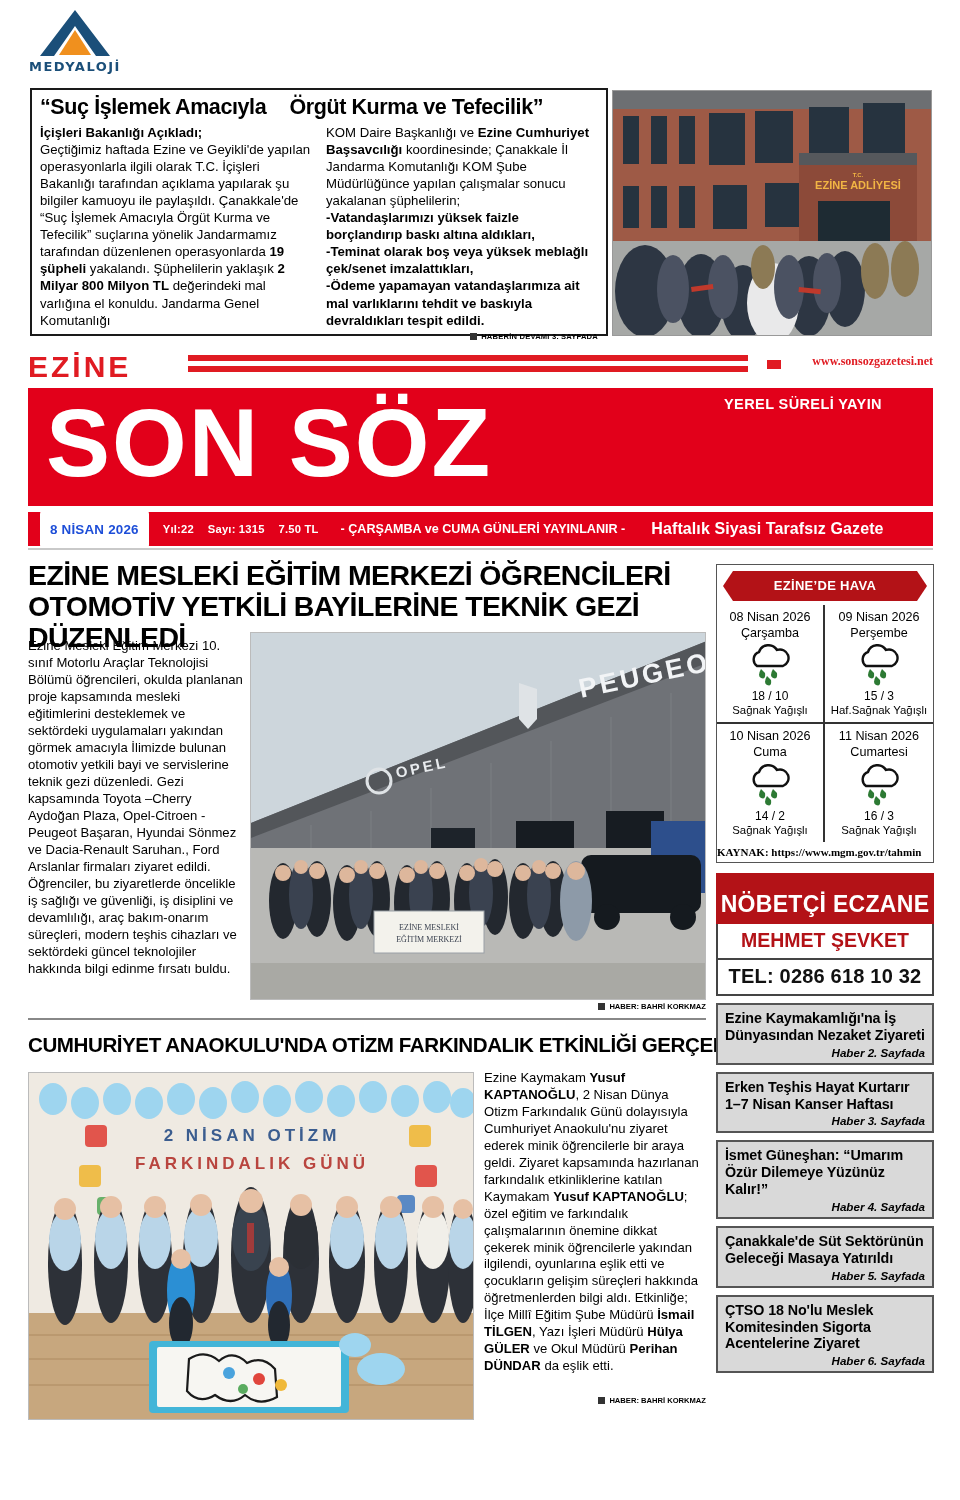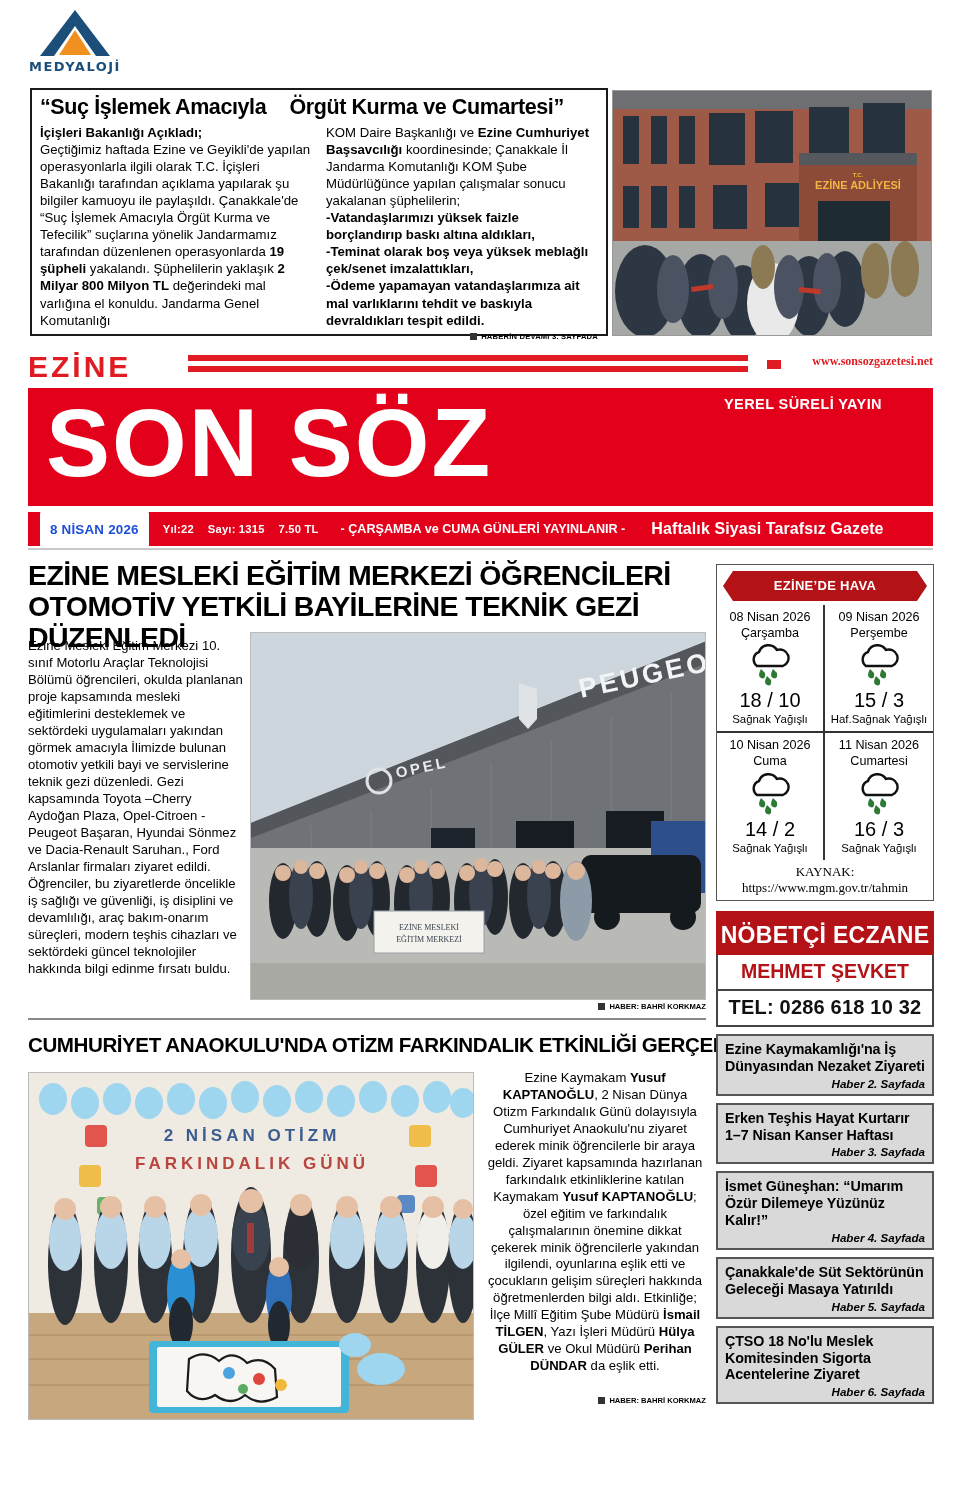--- a/index.html
+++ b/index.html
@@ -84,47 +84,47 @@
                  font-size:7.6px; font-weight:bold; }
   .main-rule { position:absolute; left:28px; top:1018px; width:678px; height:2px; background:#888; }
 
   
   .bot-head { position:absolute; left:28px; top:1034px; width:678px; }
   .bot-head h2 { font-size:20.6px; font-weight:bold; letter-spacing:-0.45px; line-height:1.1;
                  white-space:nowrap; }
   .bot-photo { position:absolute; left:28px; top:1072px; width:446px; height:348px;
                overflow:hidden; border:1px solid #bbb; }
   .bot-body { position:absolute; left:484px; top:1070px; width:222px; font-size:13.1px;
-              line-height:1.295;text-align:center; }
+              line-height:1.295; }
   .bot-credit { position:absolute; left:560px; top:1396px; width:146px;
                 display:flex; align-items:center; justify-content:flex-end; gap:4px;
                 font-size:7.6px; font-weight:bold; }
 
   
   .rail { position:absolute; left:716px; top:564px; width:218px; }
 
   .wx-box { border:1px solid #555; background:#fff; padding:0 0 4px 0; position:relative; }
   .wx-banner { position:relative; height:30px; margin:6px 6px 4px 6px; }
   .wx-banner .ribbon { position:absolute; inset:0; background:#b31217;
         clip-path: polygon(0 50%, 10px 0, calc(100% - 10px) 0, 100% 50%, calc(100% - 10px) 100%, 10px 100%); }
   .wx-banner span { position:relative; display:block; text-align:center; color:#fff;
         font-size:13px; font-weight:bold; line-height:30px; letter-spacing:0.3px; }
   .wx-grid { display:grid; grid-template-columns:1fr 1fr; }
   .wx-cell { padding:5px 2px 6px 2px; text-align:center; }
   .wx-cell.b-r { border-right:2px solid #333; }
   .wx-cell.b-b { border-bottom:2px solid #333; }
   .wx-date { font-size:12.6px; line-height:1.25; }
   .wx-icon { height:44px; display:flex; align-items:center; justify-content:center; margin:2px 0; }
-  .wx-temp { font-size:20px; margin-top:1px; }
+  .wx-temp { font-size:12px; margin-top:1px; }
   .wx-desc { font-size:11.4px; margin-top:1px; }
-  .wx-src { text-align:center; font-size:13px; font-weight:normal; padding-top:4px;
+  .wx-src { text-align:left; font-size:11px; font-weight:bold; padding-top:4px;
             font-family:"Liberation Serif", serif; }
 
   .ph-title { margin-top:10px; background:#b31217; color:#fff; text-align:center;
-              font-size:23px; font-weight:bold; padding:11px 0 6px 0; letter-spacing:0.3px; }
+              font-size:23px; font-weight:bold; padding:18px 0 6px 0; letter-spacing:0.3px; }
   .ph-name  { border:2px solid #444; border-top:none; text-align:center; color:#b31217;
               font-size:19.5px; font-weight:bold; padding:5px 0 6px 0; }
   .ph-tel   { border:2px solid #444; border-top:none; text-align:center; color:#111;
               font-size:20px; font-weight:bold; padding:5px 0 6px 0; letter-spacing:0.2px; }
 
   .brief { border:2px solid #555; background:#d9d9d9; margin-top:7px; padding:5px 7px 4px 7px; }
   .brief p { font-size:14.3px; font-weight:bold; line-height:1.18; letter-spacing:-0.1px; }
   .brief .pg { text-align:right; font-size:11.6px; font-style:italic; font-weight:bold;
                margin-top:2px; }
 </style>
@@ -140,21 +140,21 @@
         <path d="M39 22 L55 47 L23 47 Z" fill="#f0901e"></path>
       </svg>
     </div>
     <div class="logo-word">MEDYALOJİ</div>
   </div>
 
   <div class="topbox">
     <div class="top-headline">
       <span>“Suç İşlemek Amacıyla</span>
       <span style="display:inline-block;width:12px"></span>
-      <span>Örgüt Kurma ve Cumartesi”</span>
+      <span>Örgüt Kurma ve Tefecilik”</span>
     </div>
     <div class="topcols">
       <div class="topcol">
         <p><b>İçişleri Bakanlığı Açıkladı;</b></p>
         <p><span>Geçtiğimiz haftada Ezine ve Geyikli'de yapılan operasyonlarla ilgili olarak T.C. İçişleri Bakanlığı  tarafından açıklama yapılarak şu bilgiler kamuoyu ile paylaşıldı. Çanakkale'de “Suç İşlemek Amacıyla Örgüt Kurma ve Tefecilik” suçlarına yönelik Jandarmamız tarafından düzenlenen operasyonlarda </span><b>19 şüpheli</b><span> yakalandı. Şüphelilerin yaklaşık </span><b>2 Milyar 800 Milyon TL</b><span> değerindeki mal varlığına el konuldu. Jandarma Genel Komutanlığı</span></p>
       </div>
       <div class="topcol">
         <p><span>KOM Daire Başkanlığı ve </span><b>Ezine Cumhuriyet Başsavcılığı</b><span> koordinesinde; Çanakkale İl Jandarma Komutanlığı KOM Şube Müdürlüğünce yapılan çalışmalar sonucu yakalanan şüphelilerin;</span></p>
         <p style="font-weight:bold"><span>-Vatandaşlarımızı yüksek faizle borçlandırıp baskı altına aldıkları,</span></p>
         <p style="font-weight:bold"><span>-Teminat olarak boş veya yüksek meblağlı çek/senet imzalattıkları,</span></p>

